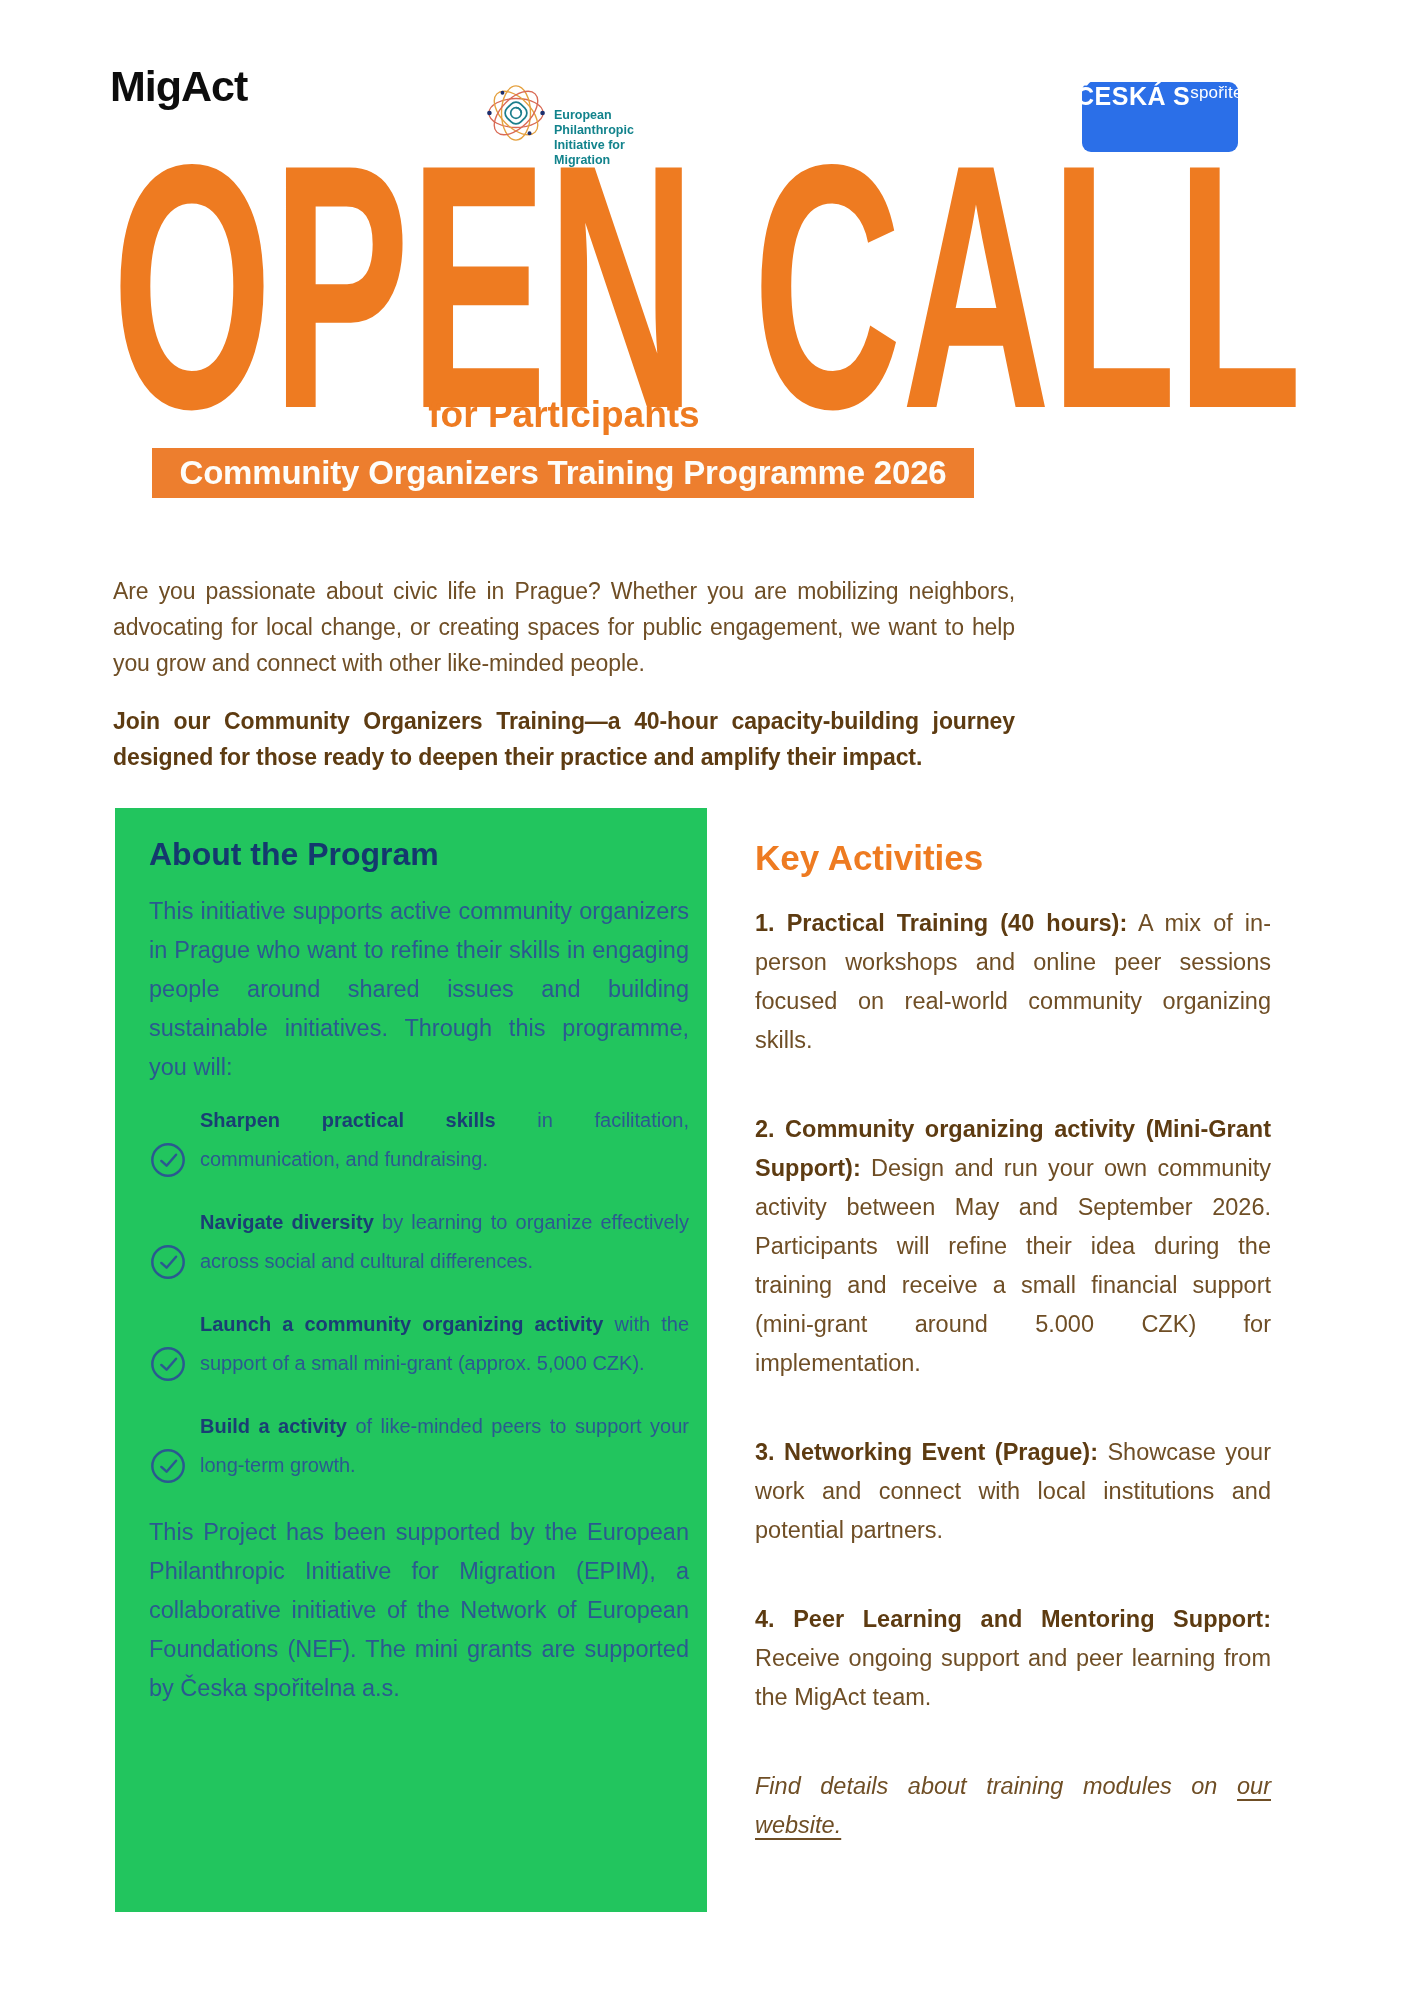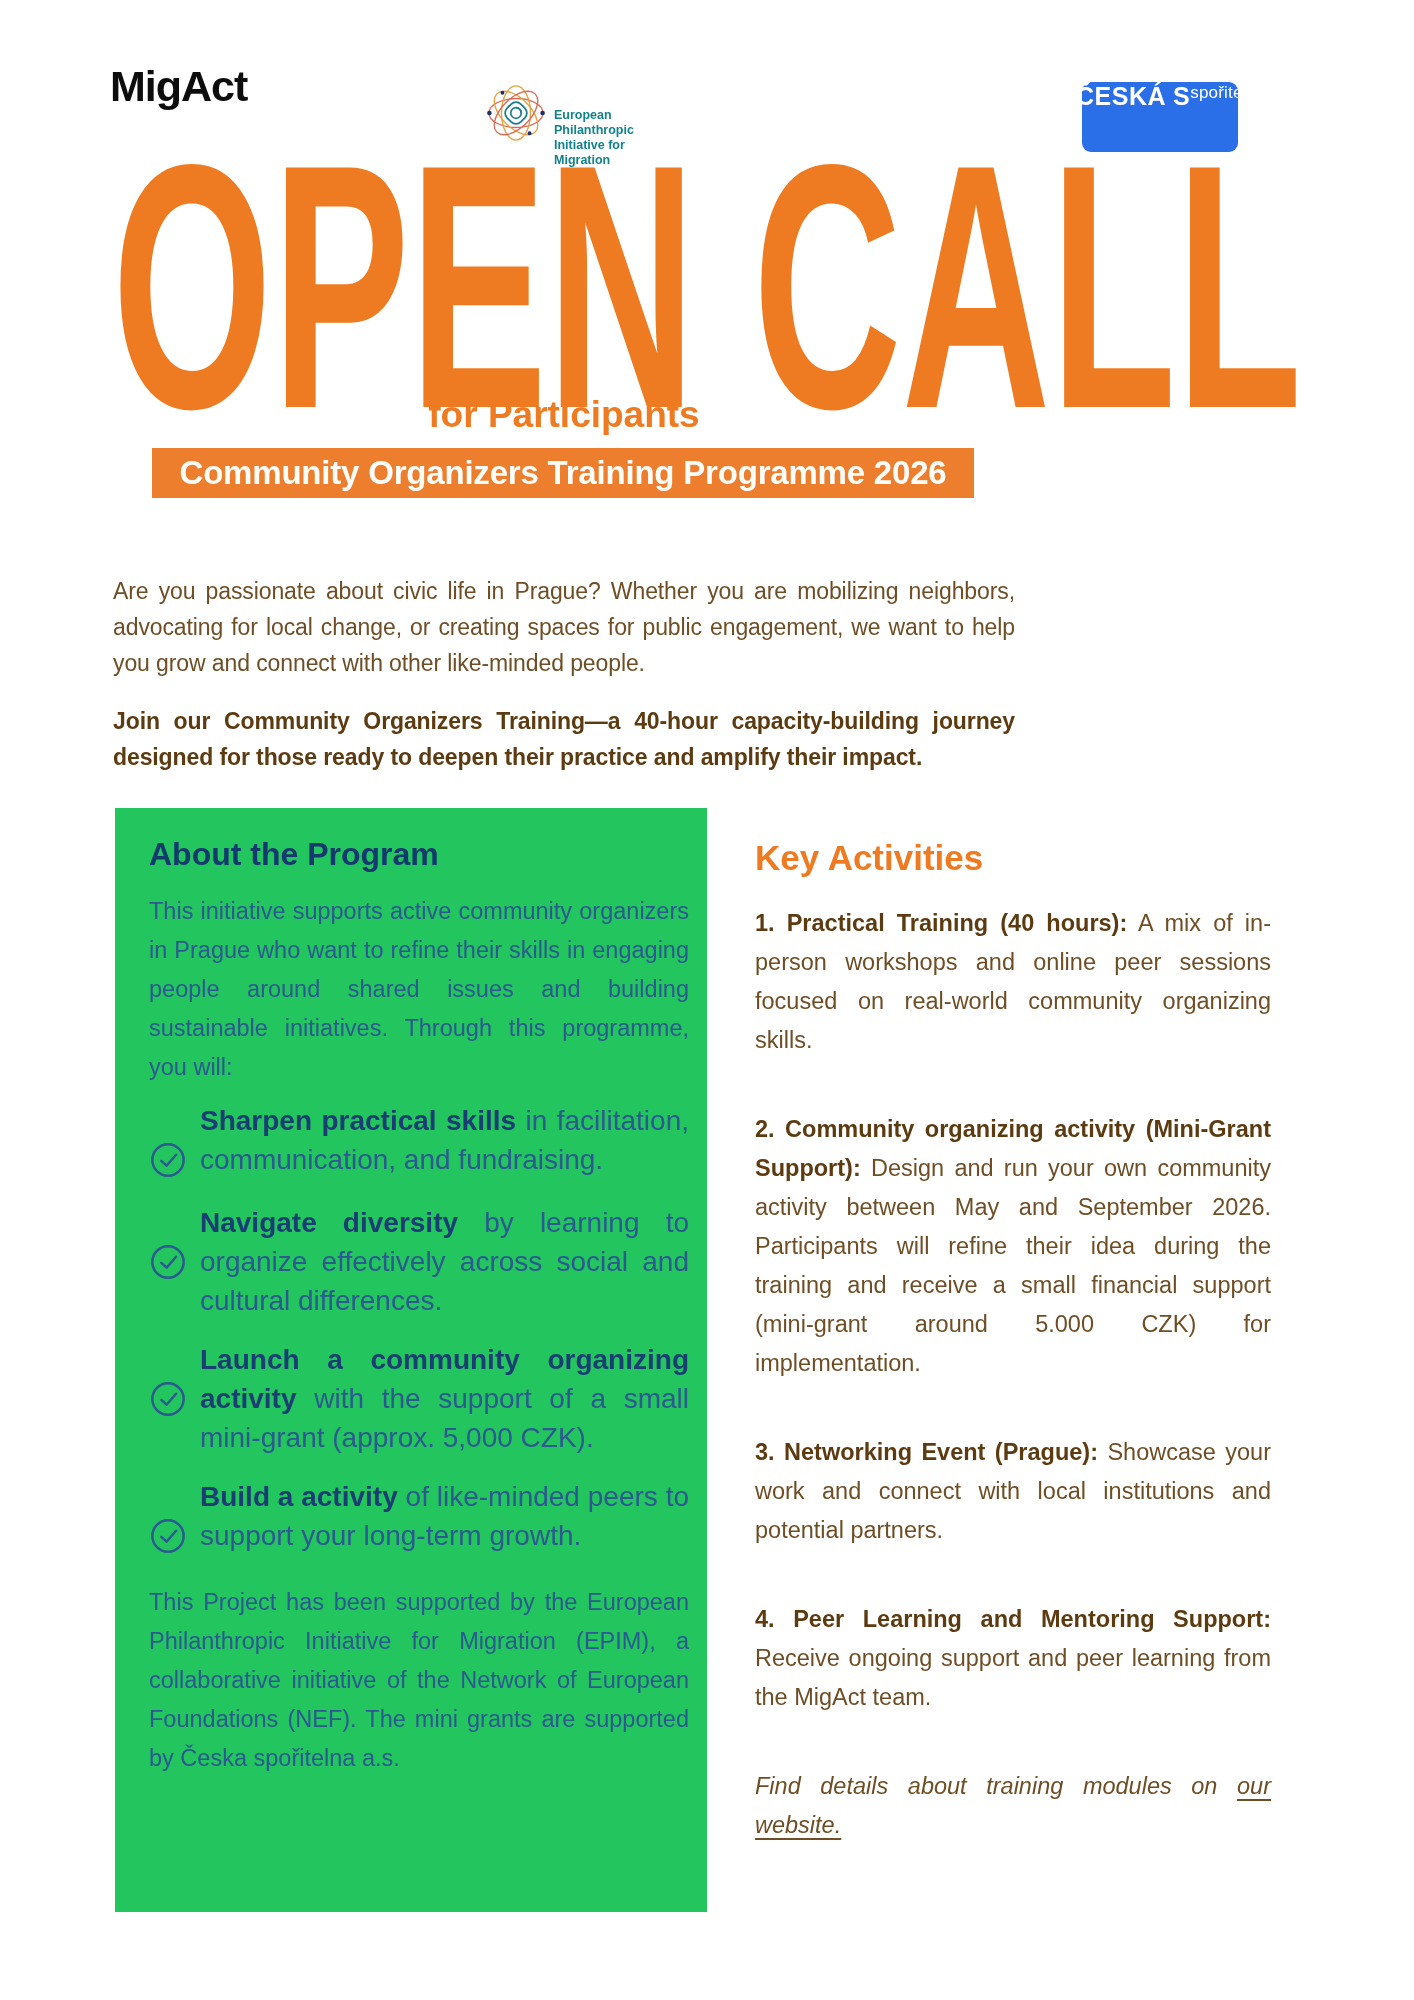--- a/index.html
+++ b/index.html
@@ -33,21 +33,21 @@
   .intro1{top:550px;color:#6F4E25;}
   .intro2{top:680px;color:#5D3B11;font-weight:700;}
 
   
   .panel{position:absolute;left:115px;top:808px;width:592px;height:1185px;background:#22c55e;
          box-sizing:border-box;padding:26px 18px 0 34px;}
   .about-h{font-size:32px;line-height:40px;font-weight:800;color:#14396E;margin:0 0 18px 0;}
   .about-body{font-size:23.5px;line-height:39px;color:#2B5990;text-align:justify;margin:0 0 14px 0;}
   .bullet{display:flex;gap:13px;margin-bottom:20px;}
   .bullet .ck{flex:0 0 38px;margin-top:40px;}
-  .bullet-text{font-size:28px;line-height:39px;color:#2B5990;text-align:justify;}
+  .bullet-text{font-size:20px;line-height:39px;color:#2B5990;text-align:justify;}
   .bullet-text b,.about-body b{color:#1A3E74;}
   .about-footer{font-size:23.5px;line-height:39px;color:#2B5990;text-align:justify;margin-top:24px;}
 
   .right-col{position:absolute;left:755px;top:836px;width:516px;}
   .key-h{font-size:35px;line-height:44px;font-weight:800;color:#EE7B21;margin:0 0 24px 0;}
   .activity{font-size:23.5px;line-height:39px;color:#6F4E25;text-align:justify;margin:0 0 50px 0;}
   .activity b{color:#5D3B11;}
   .note{font-size:23.5px;line-height:39px;color:#6F4E25;font-style:italic;text-align:justify;margin:0;}
   .note .link{text-decoration:underline;text-underline-offset:5px;cursor:pointer;}
 </style>

